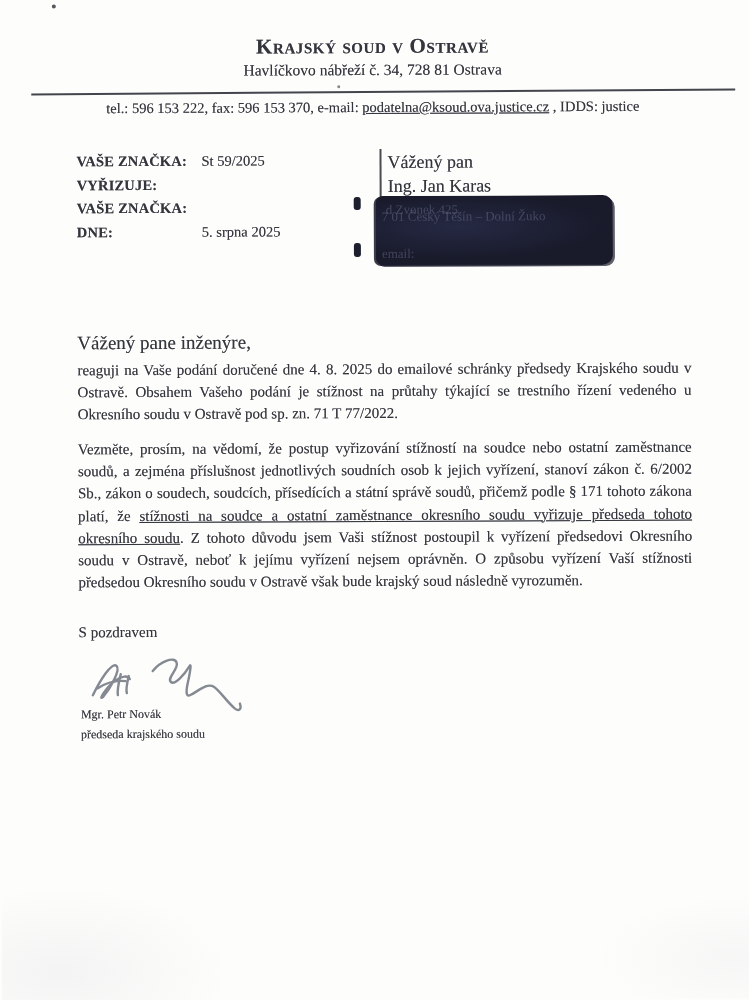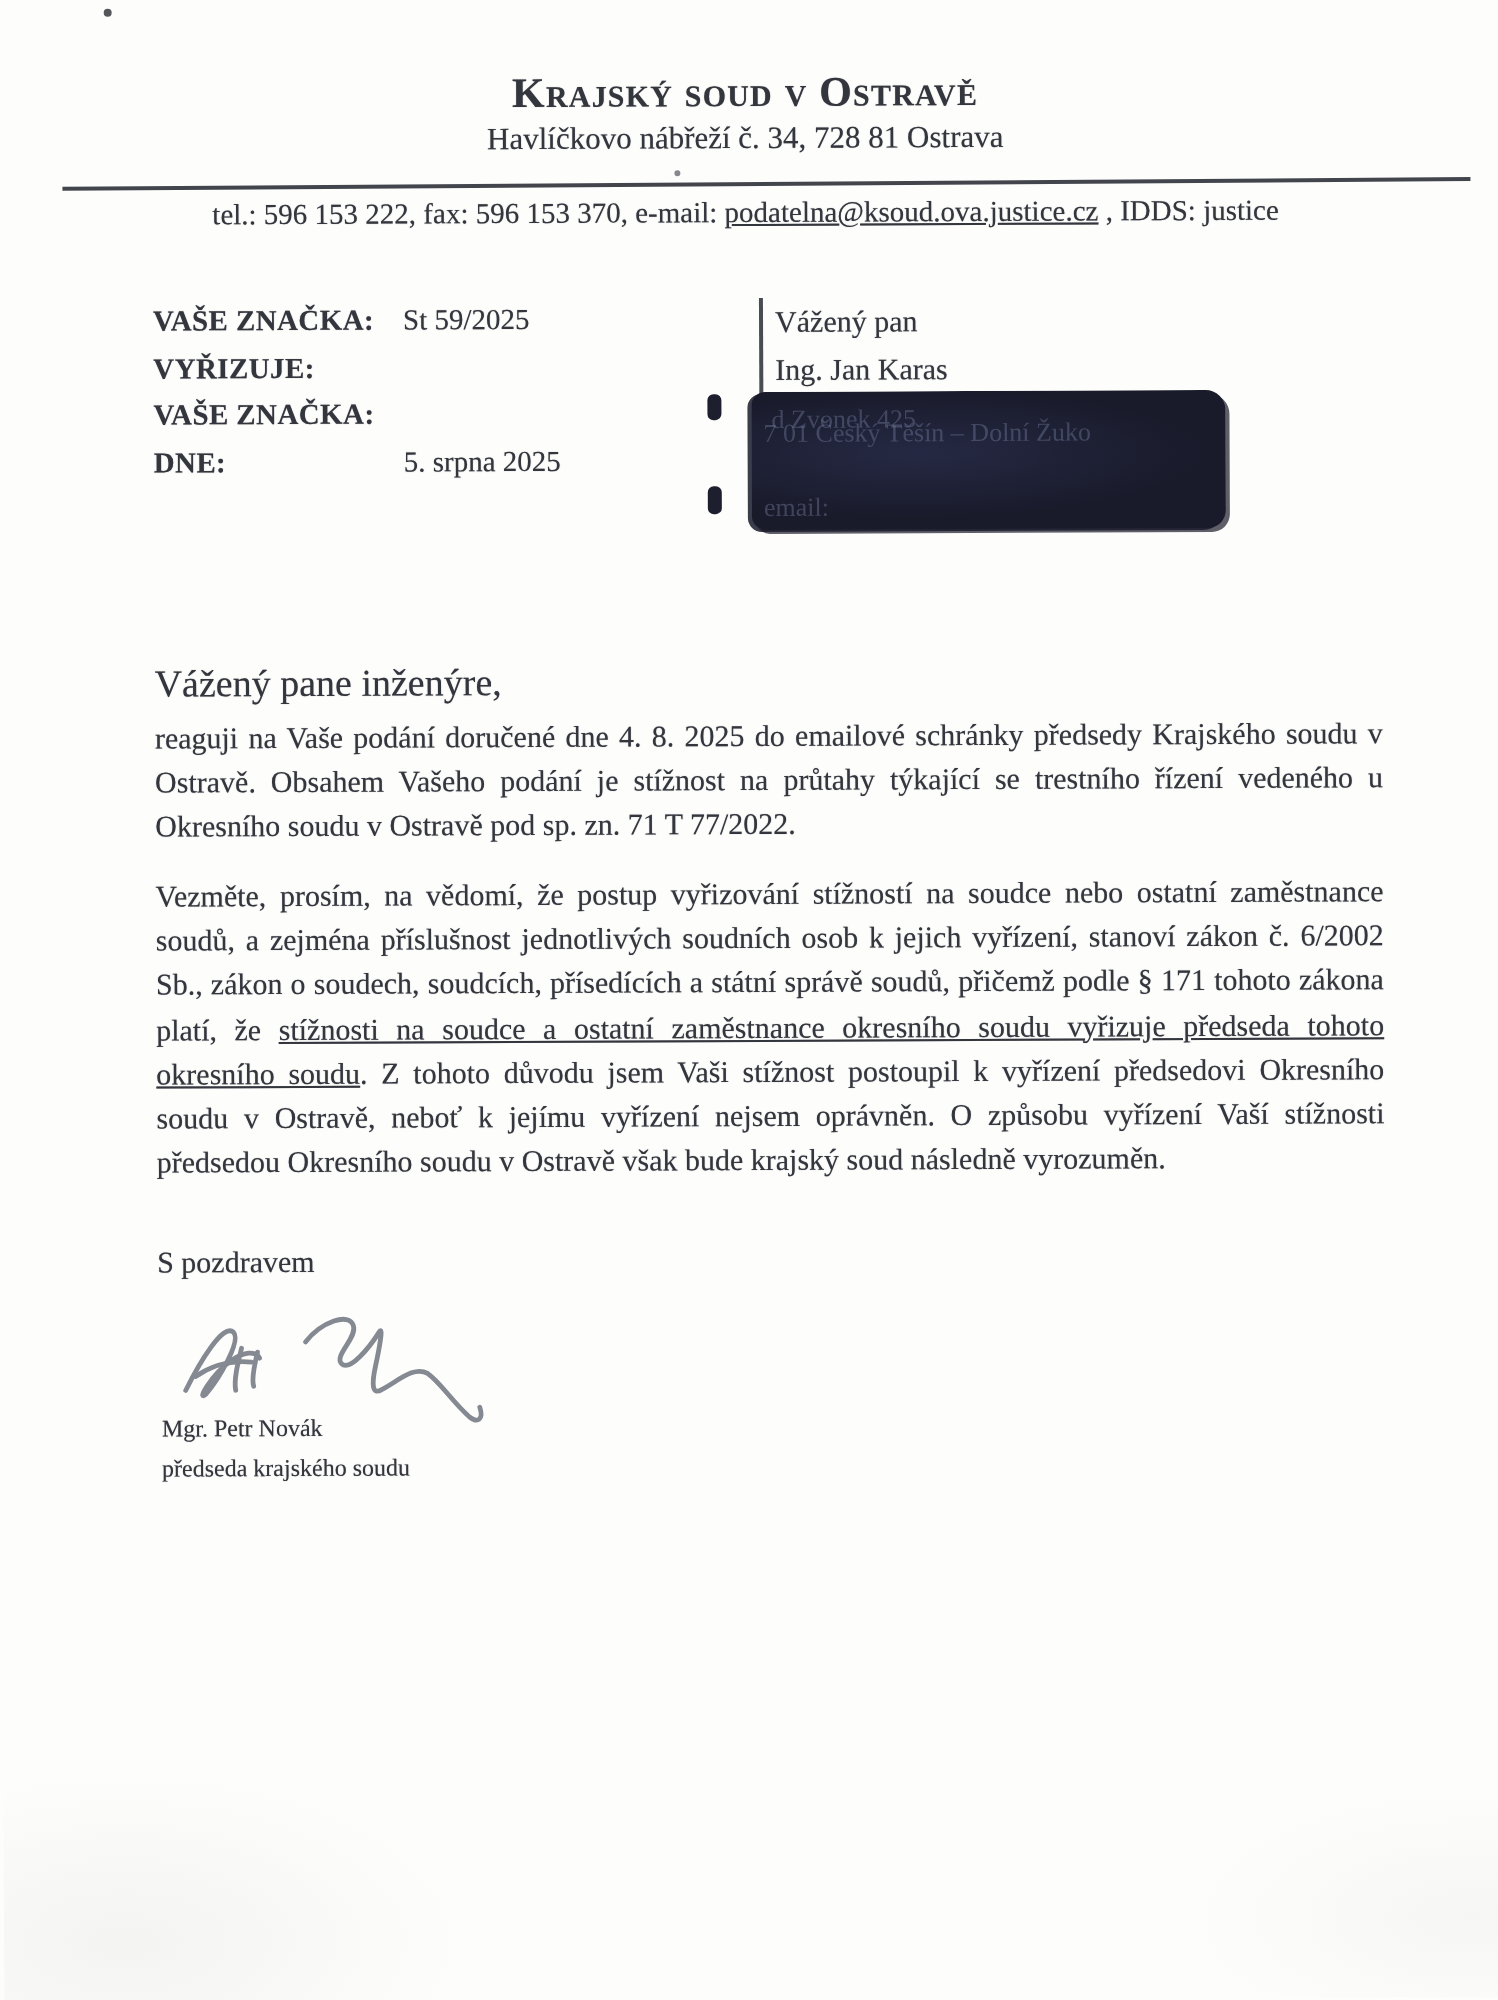--- a/index.html
+++ b/index.html
@@ -49,21 +49,21 @@
   .meta { position: absolute; left: 78px; top: 152px; font-size: 14.5px; }
   .meta-row { display: flex; height: 23.5px; align-items: baseline; }
   .meta-label { font-weight: bold; width: 125px; letter-spacing: 0.2px; }
   .meta-value { }
 
   
   .addr-vline {
     position: absolute; left: 381px; top: 149px; width: 2px; height: 49px;
     background: #4a4c54;
   }
-  .recipient { position: absolute; left: 389px; top: 150px; font-size: 15px; line-height: 24px; }
+  .recipient { position: absolute; left: 389px; top: 150px; font-size: 18px; line-height: 24px; }
   .redaction {
     position: absolute; left: 377px; top: 196px; width: 237px; height: 69px;
     background:
       radial-gradient(180px 40px at 35% 45%, rgba(52,58,96,0.45), transparent 80%),
       #191b2b;
     border-radius: 7px 10px 9px 7px;
     box-shadow: -2px 1px 0 rgba(25,27,43,0.85), 2px 2px 0 rgba(25,27,43,0.7);
   }
   .redaction .hint {
     position: absolute; left: 10px;

